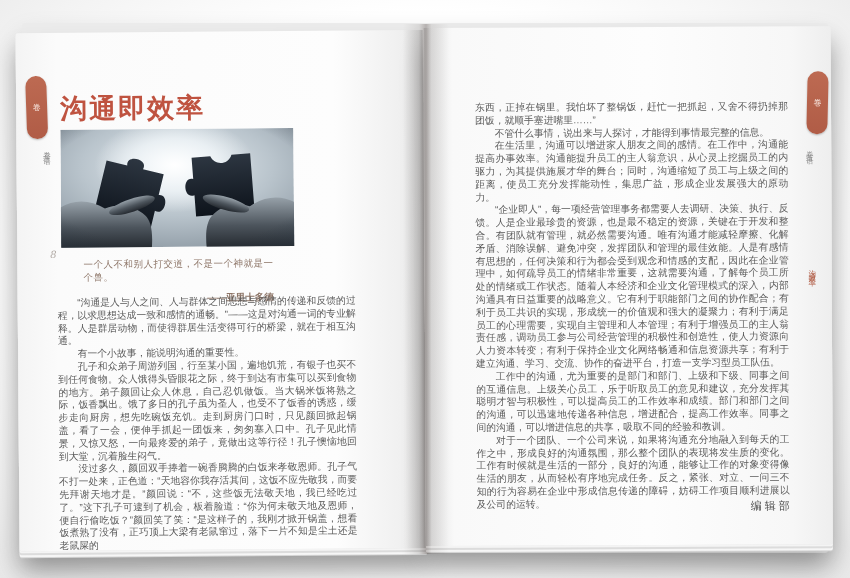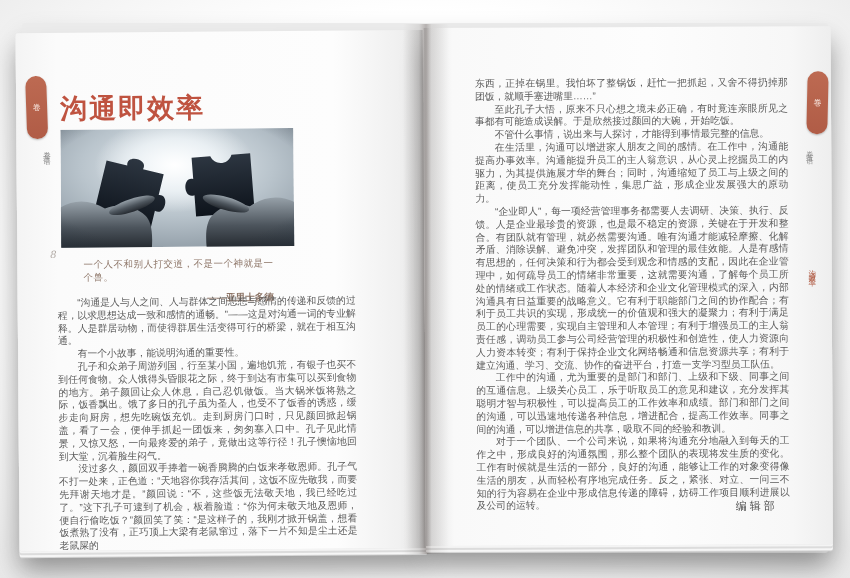--- a/index.html
+++ b/index.html
@@ -67,32 +67,32 @@
   }
   .photo{position:absolute;left:44px;top:97px;width:233px;height:118px;display:block;}
   .quote-block{position:absolute;left:66px;top:226px;width:190px;color:#8c7466;}
   .quote-text{font-size:9.5px;letter-spacing:.5px;}
   .quote-attr{font-size:9.5px;text-align:right;margin-top:8px;font-weight:bold;}
   .bodytext{
     position:absolute;color:#5a5a5a;font-size:9.8px;line-height:12.8px;
     text-align:justify;
   }
   .bodytext p{margin:0;text-indent:2em;}
-  .bodytext p.cont{text-indent:0;}
+  .bodytext p.cont{text-indent:0;margin-top:24px;}
   .body-left{left:40px;top:264px;width:298px;}
   .body-right{left:51px;top:50px;width:313px;}
 
   
   .end-mark{
     display:inline-block;width:6px;height:6px;margin-left:4px;
     border:1px solid #b2604a;background:rgba(178,96,74,.45);
     vertical-align:baseline;
   }
   .signature{
-    position:absolute;right:55px;top:472px;
+    position:absolute;right:40px;top:472px;
     font-size:11px;letter-spacing:3px;color:#4c4c4c;margin-left:24px;
   }
 </style>
 </head>
 <body>
 
 <div id="stage">
   <div class="back-sheet"></div>
 
   <div class="page page-left">
@@ -161,21 +161,20 @@
 
   <div class="page page-right">
     <div class="tab tab-right">
       <span>卷</span>
     </div>
     <div class="edge-vert" style="left:380px;top:118px;">卷首语</div>
     <div class="edge-vert edge-vert-red" style="left:382px;top:237px;">沟通效率</div>
 
     <div class="bodytext body-right">
       <p class="cont">东西，正掉在锅里。我怕坏了整锅饭，赶忙一把抓起，又舍不得扔掉那团饭，就顺手塞进嘴里……”</p>
-      <p>至此孔子大悟，原来不只心想之境未必正确，有时竟连亲眼所见之事都有可能造成误解。于是欣然接过颜回的大碗，开始吃饭。</p>
       <p>不管什么事情，说出来与人探讨，才能得到事情最完整的信息。</p>
       <p>在生活里，沟通可以增进家人朋友之间的感情。在工作中，沟通能提高办事效率。沟通能提升员工的主人翁意识，从心灵上挖掘员工的内驱力，为其提供施展才华的舞台；同时，沟通缩短了员工与上级之间的距离，使员工充分发挥能动性，集思广益，形成企业发展强大的原动力。</p>
       <p>“企业即人”，每一项经营管理事务都需要人去调研、决策、执行、反馈。人是企业最珍贵的资源，也是最不稳定的资源，关键在于开发和整合。有团队就有管理，就必然需要沟通。唯有沟通才能减轻摩擦、化解矛盾、消除误解、避免冲突，发挥团队和管理的最佳效能。人是有感情有思想的，任何决策和行为都会受到观念和情感的支配，因此在企业管理中，如何疏导员工的情绪非常重要，这就需要沟通，了解每个员工所处的情绪或工作状态。随着人本经济和企业文化管理模式的深入，内部沟通具有日益重要的战略意义。它有利于职能部门之间的协作配合；有利于员工共识的实现，形成统一的价值观和强大的凝聚力；有利于满足员工的心理需要，实现自主管理和人本管理；有利于增强员工的主人翁责任感，调动员工参与公司经营管理的积极性和创造性，使人力资源向人力资本转变；有利于保持企业文化网络畅通和信息资源共享；有利于建立沟通、学习、交流、协作的奋进平台，打造一支学习型员工队伍。</p>
       <p>工作中的沟通，尤为重要的是部门和部门、上级和下级、同事之间的互通信息。上级关心员工，乐于听取员工的意见和建议，充分发挥其聪明才智与积极性，可以提高员工的工作效率和成绩。部门和部门之间的沟通，可以迅速地传递各种信息，增进配合，提高工作效率。同事之间的沟通，可以增进信息的共享，吸取不同的经验和教训。</p>
       <p>对于一个团队、一个公司来说，如果将沟通充分地融入到每天的工作之中，形成良好的沟通氛围，那么整个团队的表现将发生质的变化。工作有时候就是生活的一部分，良好的沟通，能够让工作的对象变得像生活的朋友，从而轻松有序地完成任务。反之，紧张、对立、一问三不知的行为容易在企业中形成信息传递的障碍，妨碍工作项目顺利进展以及公司的运转。</p>
     </div>
 
     <div class="signature">编辑部</div>
   </div>
 

